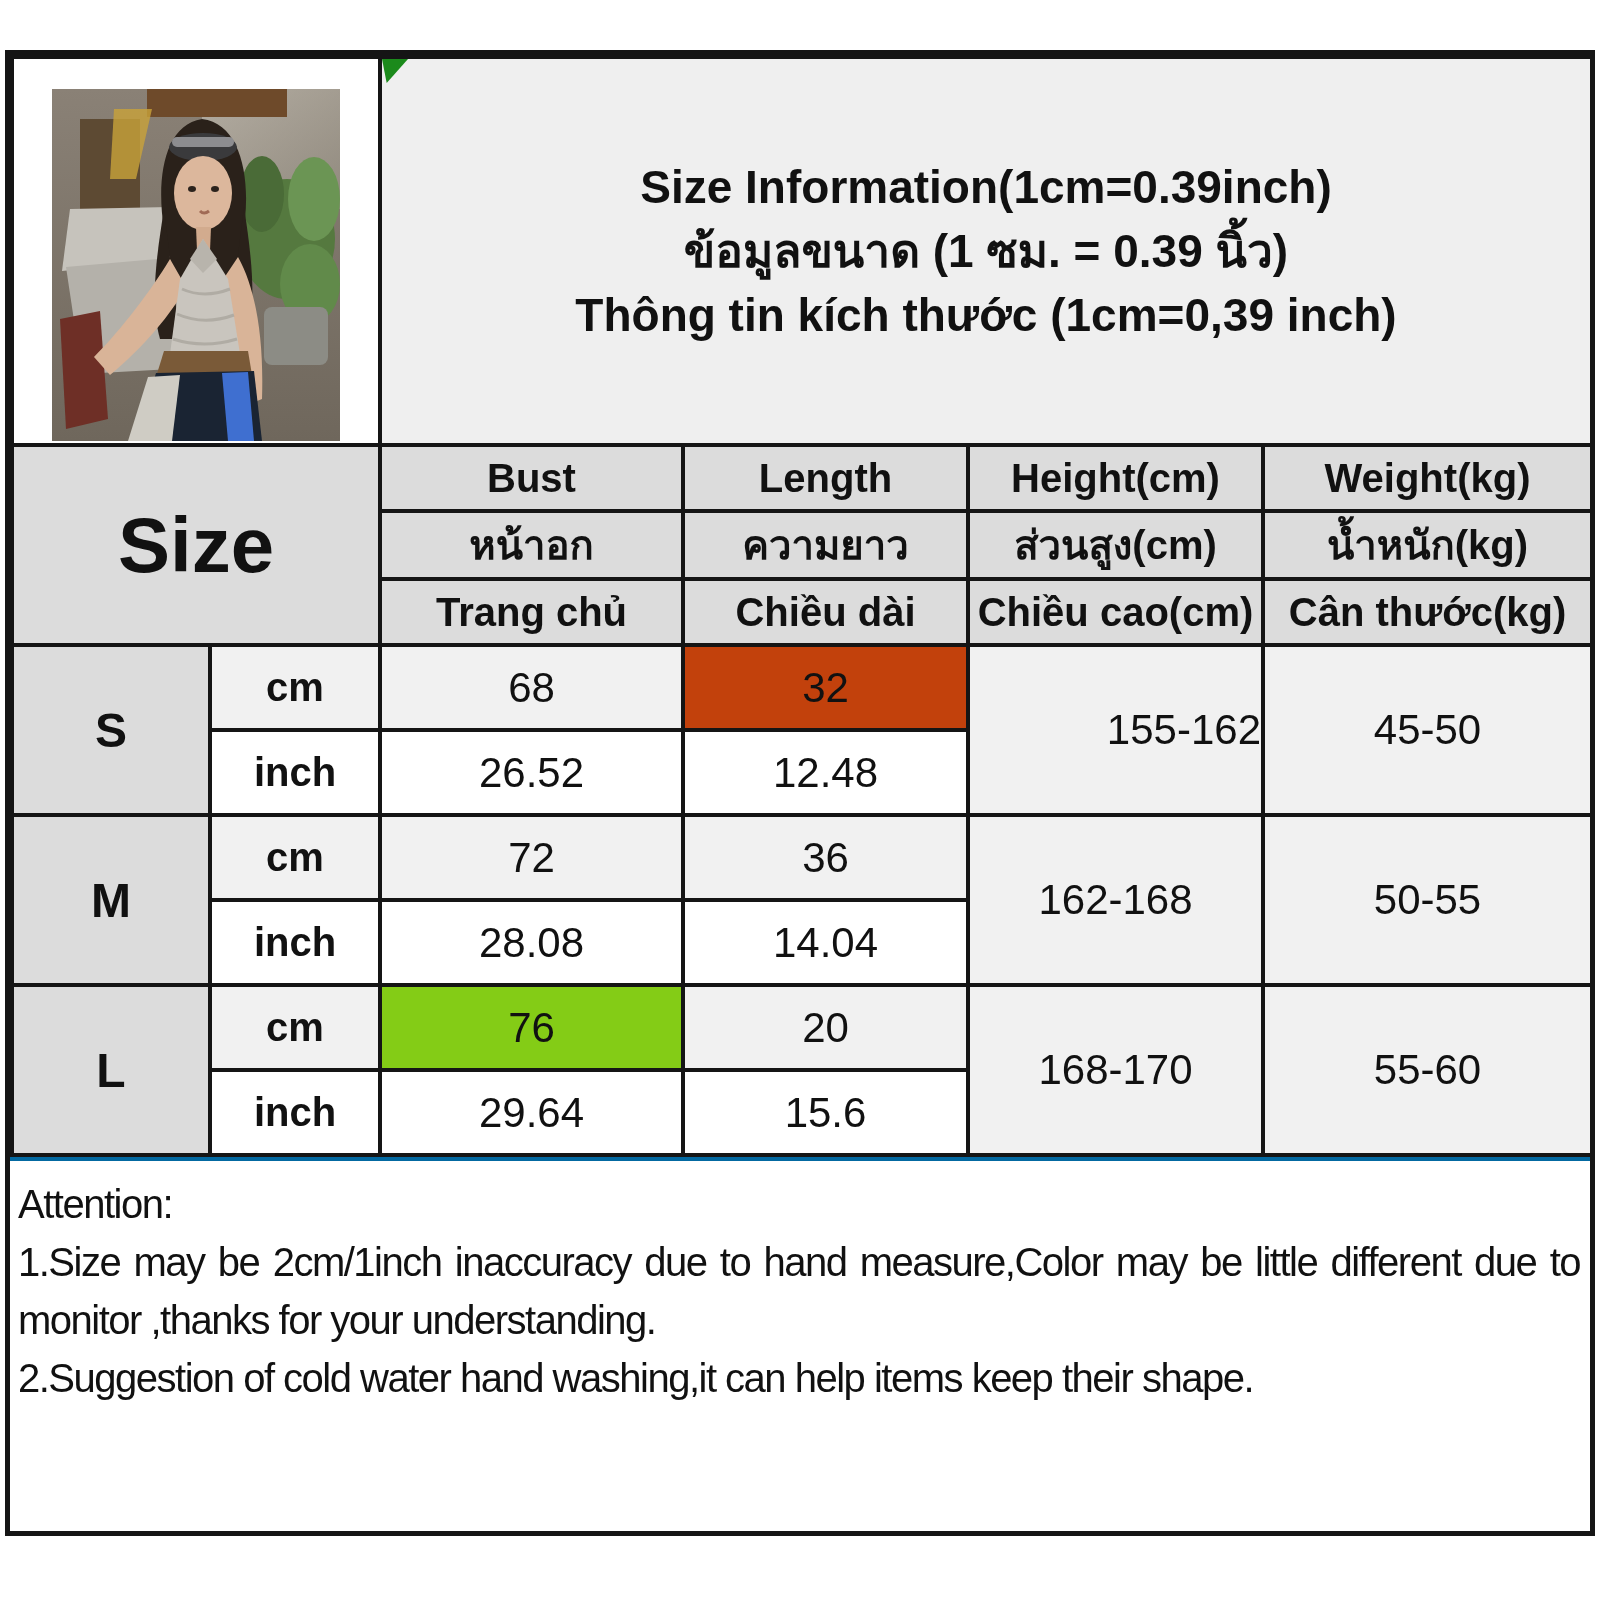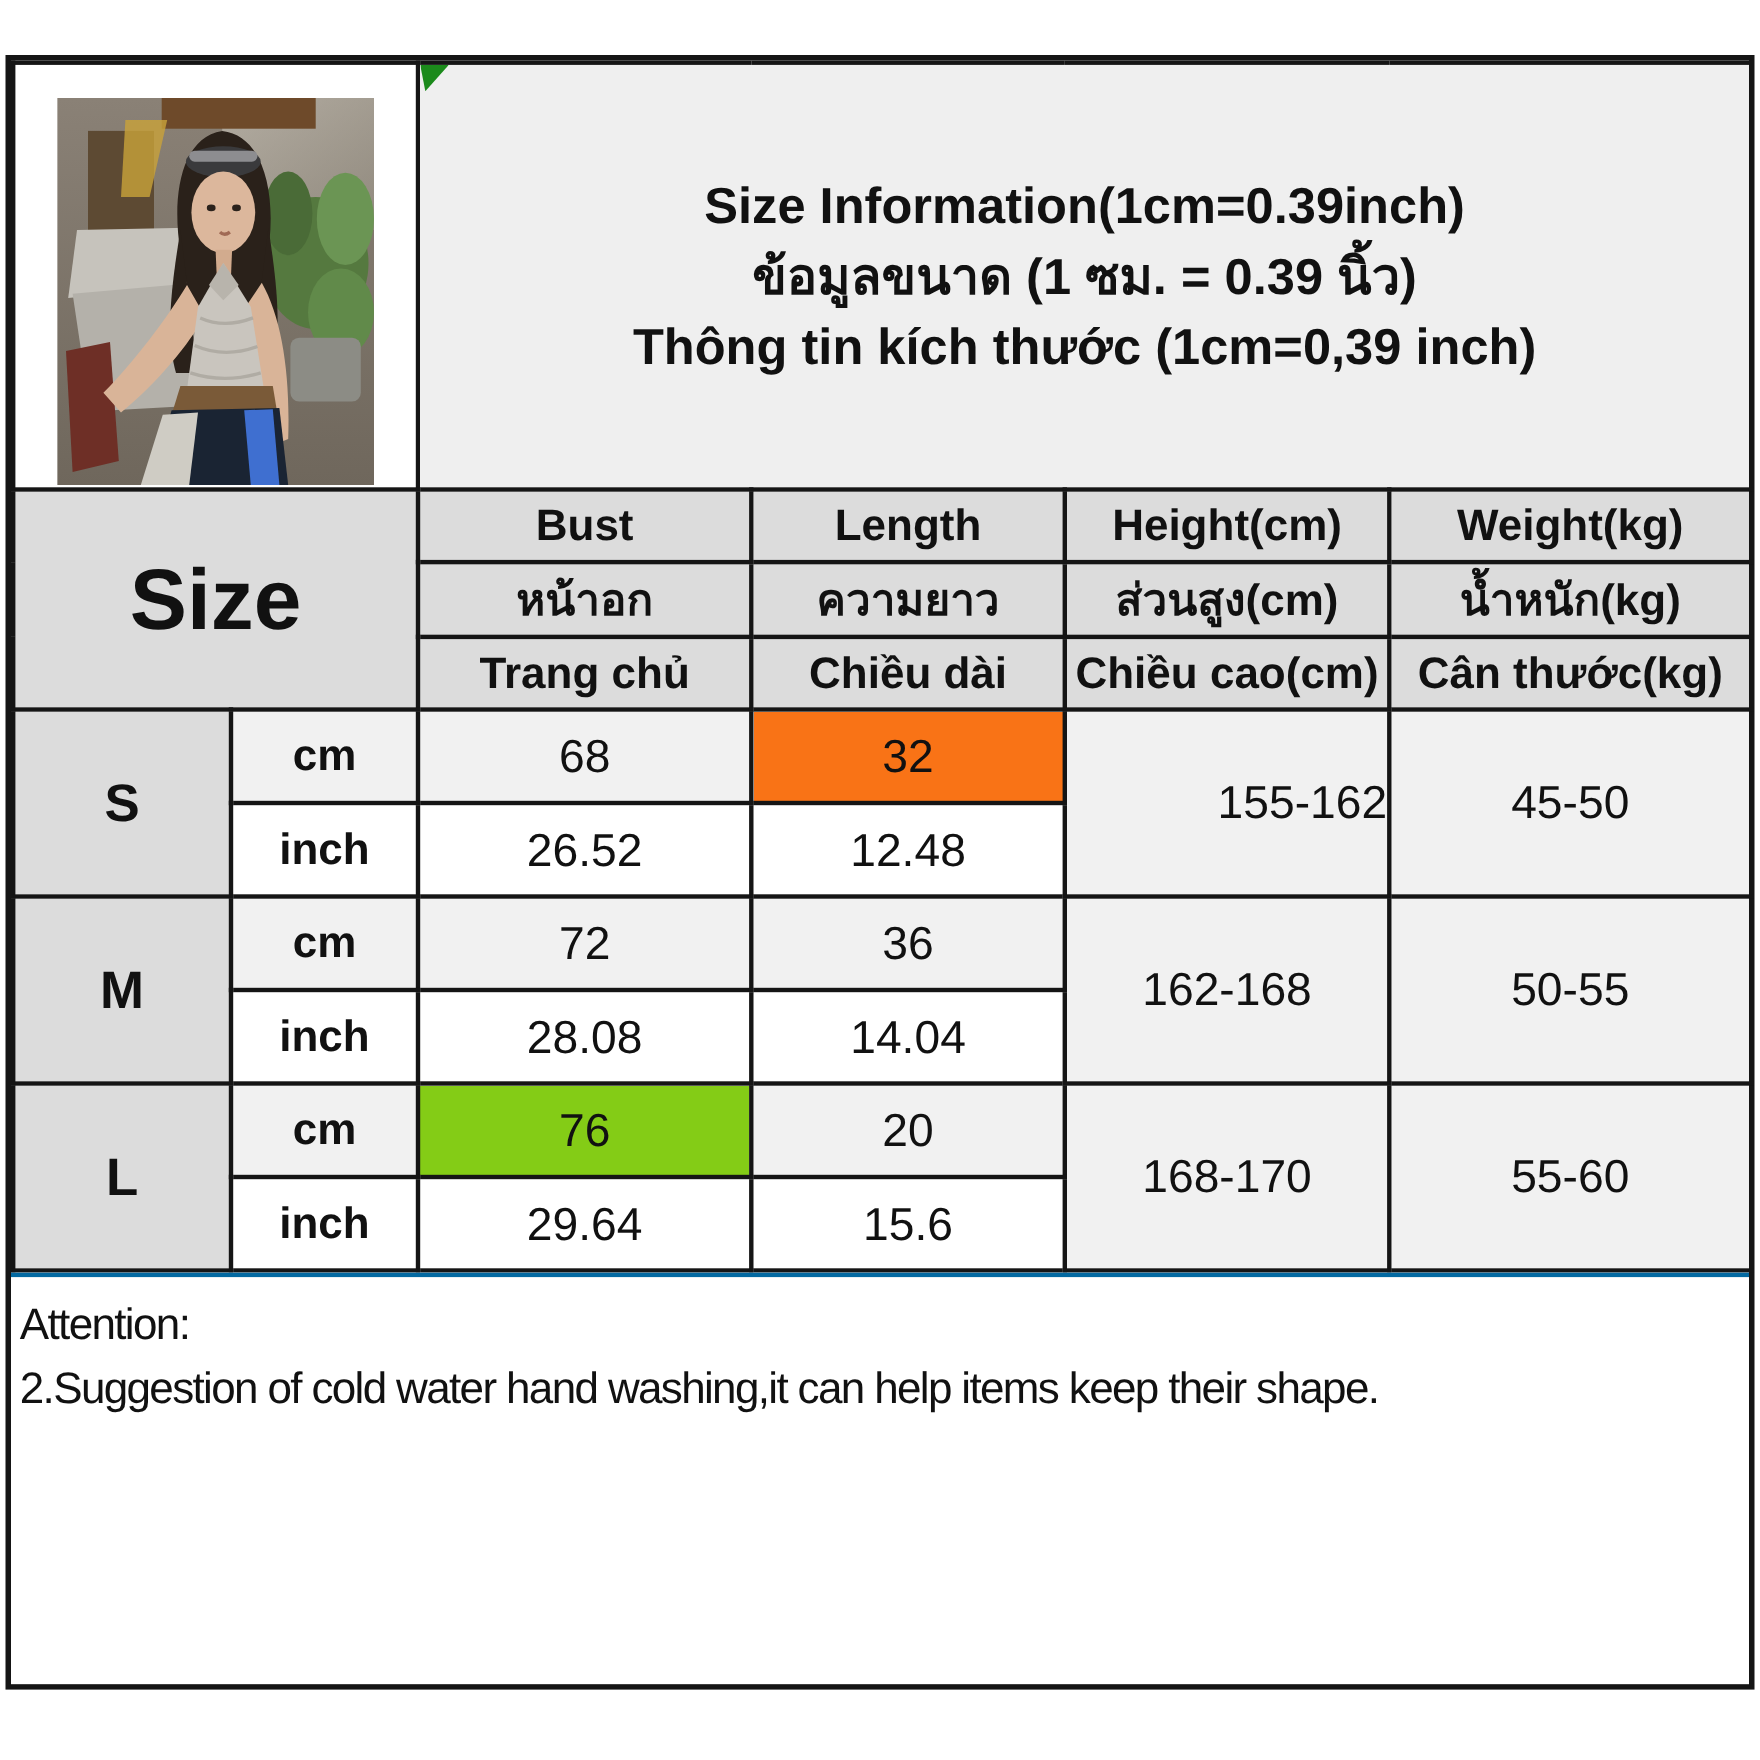--- a/index.html
+++ b/index.html
@@ -137,21 +137,21 @@
       <td class="hdr" style="background: rgb(220, 220, 220);">Trang chủ</td>
       <td class="hdr" style="background: rgb(220, 220, 220);">Chiều dài</td>
       <td class="hdr" style="background: rgb(220, 220, 220);">Chiều cao(cm)</td>
       <td class="hdr" style="background: rgb(220, 220, 220);">Cân thước(kg)</td>
     </tr>
 
     <tr style="height:85px;">
       <td rowspan="2" class="size-label" style="background: rgb(220, 220, 220);">S</td>
       <td class="unit bg-cm" style="background: rgb(241, 241, 241);">cm</td>
       <td class="val bg-cm" style="background: rgb(241, 241, 241);">68</td>
-      <td class="val bg-cm" style="background: #f97316;">32</td>
+      <td class="val bg-cm" style="background: #c2410c;">32</td>
       <td rowspan="2" class="val bg-merge" style="background: rgb(241, 241, 241); text-align: right;">155-162</td>
       <td rowspan="2" class="val bg-merge" style="background: rgb(241, 241, 241);">45-50</td>
     </tr>
     <tr style="height:85px;">
       <td class="unit bg-inch">inch</td>
       <td class="val bg-inch">26.52</td>
       <td class="val bg-inch">12.48</td>
     </tr>
 
     <tr style="height:85px;">
@@ -179,15 +179,16 @@
     <tr style="height:85px;">
       <td class="unit bg-inch">inch</td>
       <td class="val bg-inch">29.64</td>
       <td class="val bg-inch">15.6</td>
     </tr>
   </tbody>
     </table>
 
   <div class="attention">
     <div class="attn-text">Attention:</div>
+    <div class="attn-text attn-body">1.Size may be 2cm/1inch inaccuracy due to hand measure,Color may be little different due to monitor ,thanks for your understanding.</div>
     <div class="attn-text">2.Suggestion of cold water hand washing,it can help items keep their shape.</div>
   </div>
 </div>
 
 </body></html>

